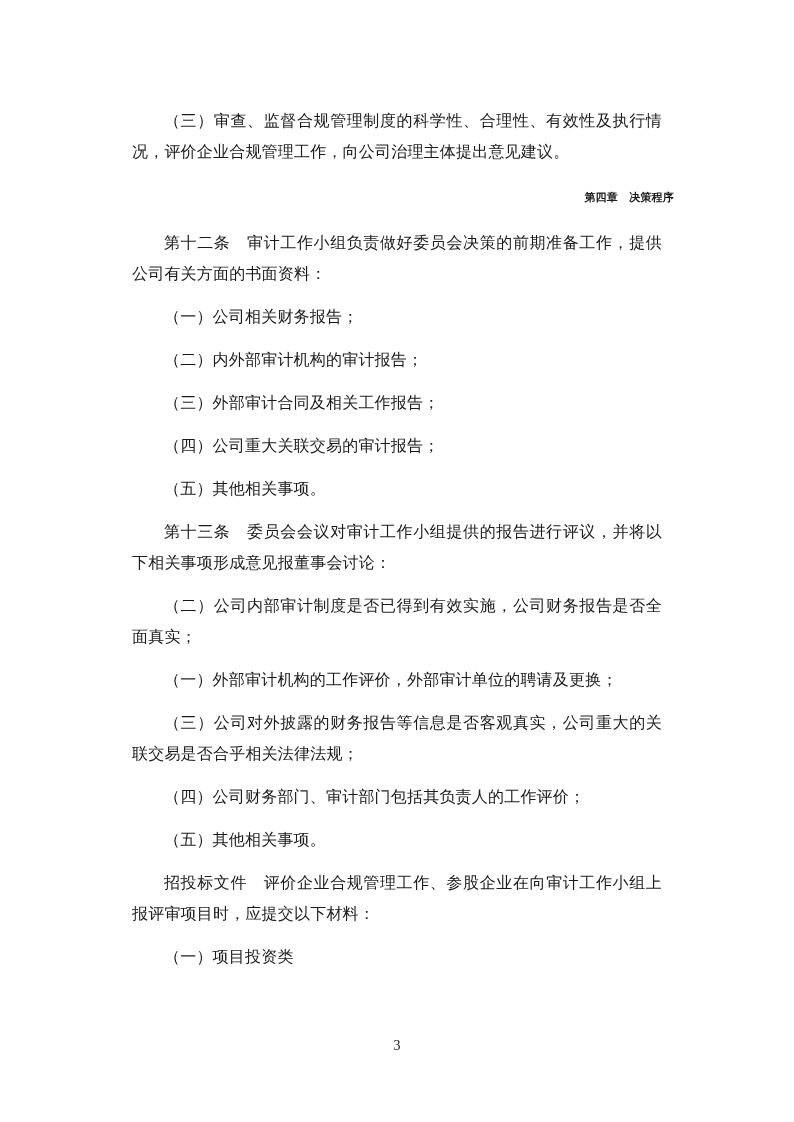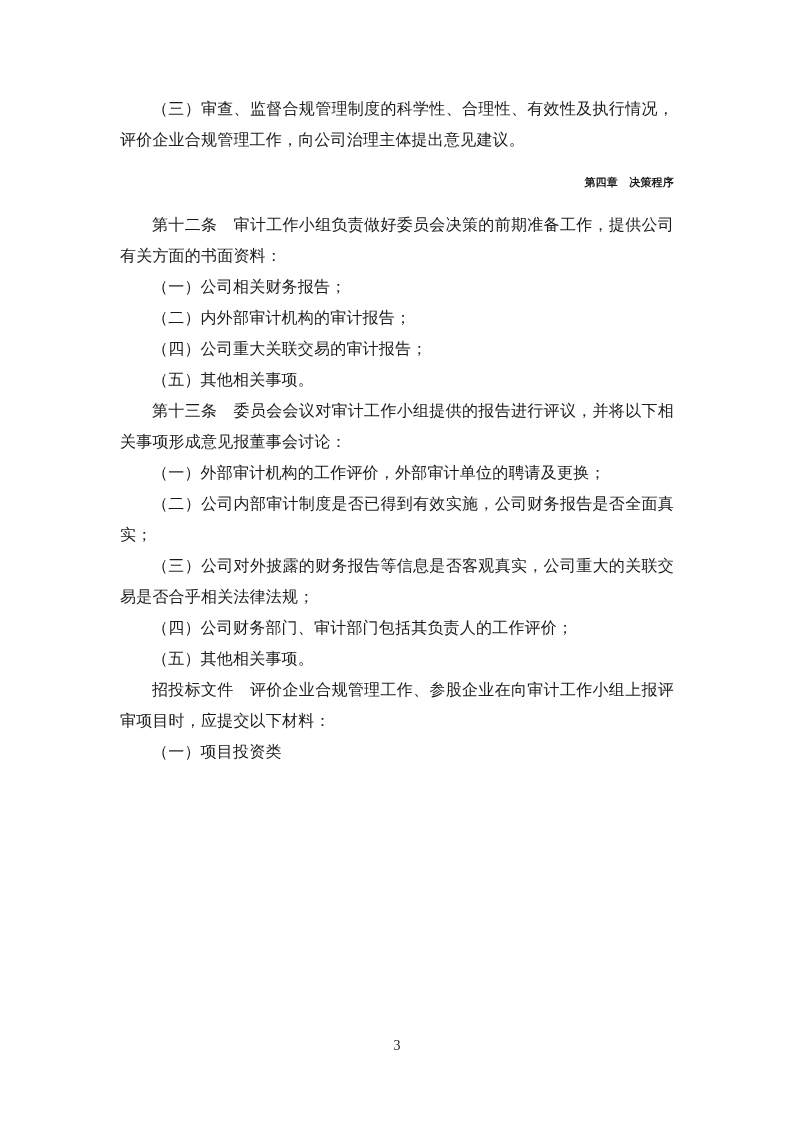--- a/index.html
+++ b/index.html
@@ -20,21 +20,21 @@
     position: absolute;
     top: 93px;
     left: 120px;
     width: 554px;
     font-size: 16px;
     line-height: 31px;
     text-align: justify;
     letter-spacing: 0.2px;
   }
   .doc-body p {
-    margin: 0;
+    margin: 12px;
     text-indent: 2em;
   }
   .doc-body p.heading {
     text-align: right;
     text-indent: 0;
     font-weight: bold;
     font-size: 11px;
     line-height: 36px;
     margin: 9px 0;
   }
@@ -55,25 +55,26 @@
 </head>
 <body>
 
 <div class="page">
   <div class="doc-body" id="doc-body">
       <p class="body">（三）审查、监督合规管理制度的科学性、合理性、有效性及执行情况，评价企业合规管理工作，向公司治理主体提出意见建议。</p>
       <p class="heading">第四章　决策程序</p>
       <p class="article"><span class="article-label">第十二条</span><span>　审计工作小组负责做好委员会决策的前期准备工作，提供公司有关方面的书面资料：</span></p>
       <p class="body">（一）公司相关财务报告；</p>
       <p class="body">（二）内外部审计机构的审计报告；</p>
+      <p class="body">（三）外部审计合同及相关工作报告；</p>
       <p class="body">（四）公司重大关联交易的审计报告；</p>
       <p class="body">（五）其他相关事项。</p>
       <p class="article"><span class="article-label">第十三条</span><span>　委员会会议对审计工作小组提供的报告进行评议，并将以下相关事项形成意见报董事会讨论：</span></p>
+      <p class="body">（二）公司内部审计制度是否已得到有效实施，公司财务报告是否全面真实；</p>
       <p class="body">（一）外部审计机构的工作评价，外部审计单位的聘请及更换；</p>
-      <p class="body">（二）公司内部审计制度是否已得到有效实施，公司财务报告是否全面真实；</p>
       <p class="body">（三）公司对外披露的财务报告等信息是否客观真实，公司重大的关联交易是否合乎相关法律法规；</p>
       <p class="body">（四）公司财务部门、审计部门包括其负责人的工作评价；</p>
       <p class="body">（五）其他相关事项。</p>
       <p class="article"><span class="article-label">招投标文件</span><span>　评价企业合规管理工作、参股企业在向审计工作小组上报评审项目时，应提交以下材料：</span></p>
       <p class="body">（一）项目投资类</p>
     </div>
   <div class="page-number">3</div>
 </div>
 
 </body></html>

